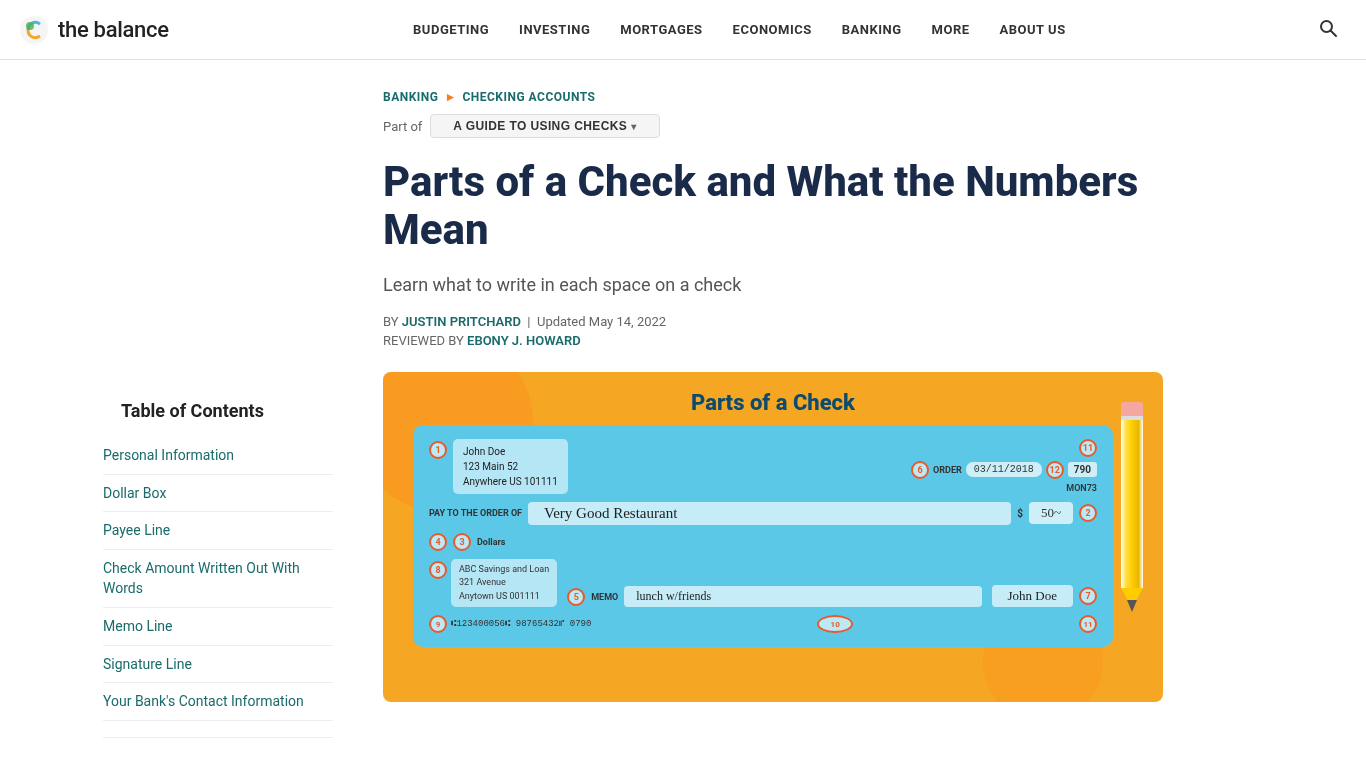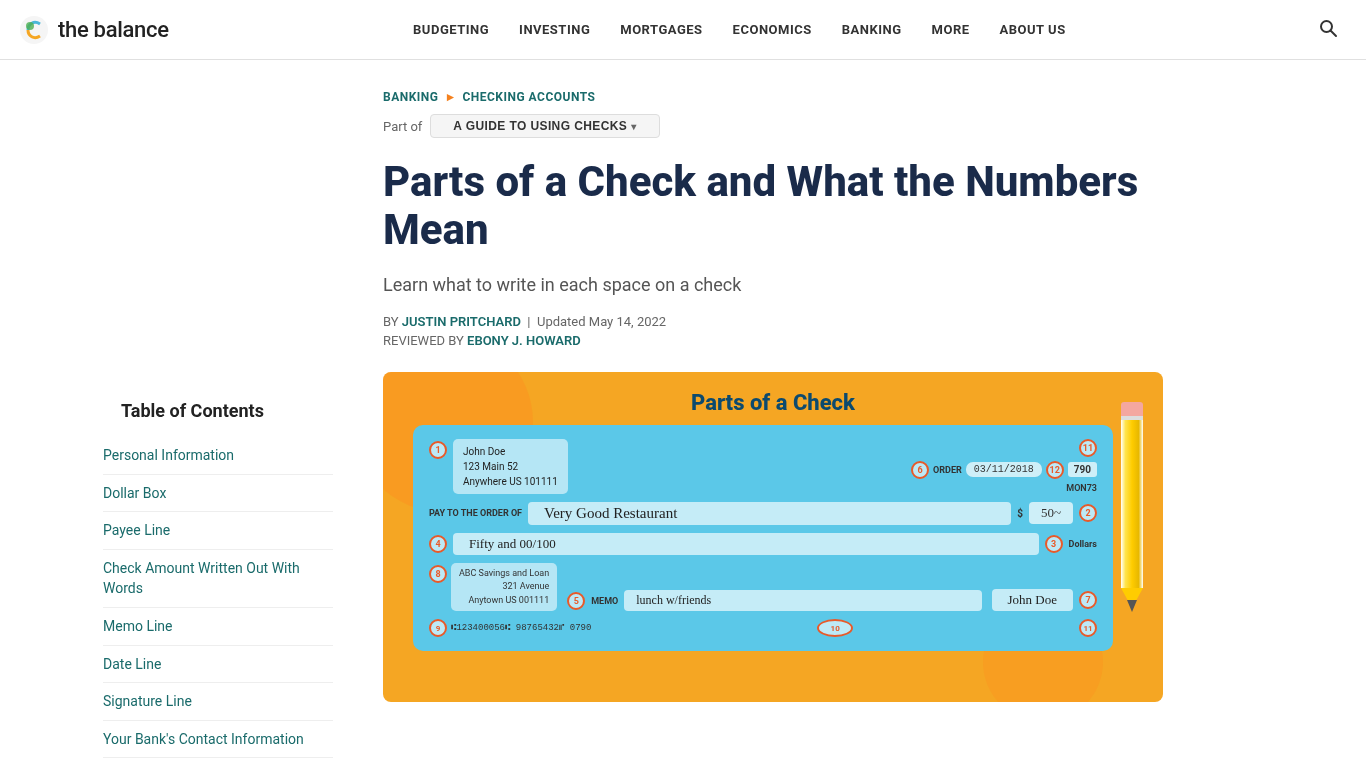--- a/index.html
+++ b/index.html
@@ -243,23 +243,20 @@
       <li class="toc-item">
         <a href="#">Payee Line</a>
       </li>
       <li class="toc-item">
         <a href="#">Check Amount Written Out With Words</a>
       </li>
       <li class="toc-item">
         <a href="#">Memo Line</a>
       </li>
       <li class="toc-item">
-        <a href="#">Date Line</a>
-      </li>
-      <li class="toc-item">
         <a href="#">Signature Line</a>
       </li>
       <li class="toc-item">
         <a href="#">Your Bank's Contact Information</a>
       </li>
       <li class="toc-item">
         
       </li>
     </ul>
   </aside>
@@ -342,33 +339,32 @@
           <span style="background:rgba(255,255,255,0.7); border-radius:4px; padding:3px 12px; font-family:Georgia,serif; font-size:13px;">50~</span>
           <div style="background:rgba(255,255,255,0.6); border-radius:50%; width:18px; height:18px; display:flex; align-items:center; justify-content:center; font-size:9px; font-weight:700; color:#e85a2a; border:2px solid #e85a2a; flex-shrink:0;">
             <span>2</span>
           </div>
         </div>
 
         <div style="display:flex; align-items:center; gap:6px; margin-bottom:8px;">
           <div style="background:rgba(255,255,255,0.6); border-radius:50%; width:18px; height:18px; display:flex; align-items:center; justify-content:center; font-size:9px; font-weight:700; color:#e85a2a; border:2px solid #e85a2a; flex-shrink:0;">
             <span>4</span>
           </div>
-          <span style="background:rgba(255,255,255,0.65); border-radius:4px; padding:3px 16px; font-family:Georgia,serif; font-size:13px; color:#222; flex:1;">Fifty and 00/100</span>
           <div style="background:rgba(255,255,255,0.6); border-radius:50%; width:18px; height:18px; display:flex; align-items:center; justify-content:center; font-size:9px; font-weight:700; color:#e85a2a; border:2px solid #e85a2a; flex-shrink:0;">
             <span>3</span>
           </div>
           <span style="font-size:9px; font-weight:700; color:#333;">Dollars</span>
         </div>
 
         <div style="display:flex; align-items:flex-end; gap:10px; margin-bottom:8px;">
           <div style="display:flex; align-items:flex-start; gap:4px;">
             <div style="background:rgba(255,255,255,0.6); border-radius:50%; width:18px; height:18px; display:flex; align-items:center; justify-content:center; font-size:9px; font-weight:700; color:#e85a2a; border:2px solid #e85a2a; flex-shrink:0; margin-top:2px;">
               <span>8</span>
             </div>
-            <div style="background:rgba(255,255,255,0.55); border-radius:5px; padding:4px 8px; font-size:9px; line-height:1.5; color:#333;text-align:right;">
+            <div style="background:rgba(255,255,255,0.55); border-radius:5px; padding:4px 8px; font-size:9px; line-height:1.5; color:#333;">
               <div>ABC Savings and Loan</div>
               <div>321 Avenue</div>
               <div>Anytown US 001111</div>
             </div>
           </div>
           <div style="display:flex; align-items:center; gap:6px; flex:1;">
             <div style="background:rgba(255,255,255,0.6); border-radius:50%; width:18px; height:18px; display:flex; align-items:center; justify-content:center; font-size:9px; font-weight:700; color:#e85a2a; border:2px solid #e85a2a; flex-shrink:0;">
               <span>5</span>
             </div>
             <span style="font-size:9px; font-weight:700; color:#333;">MEMO</span>

